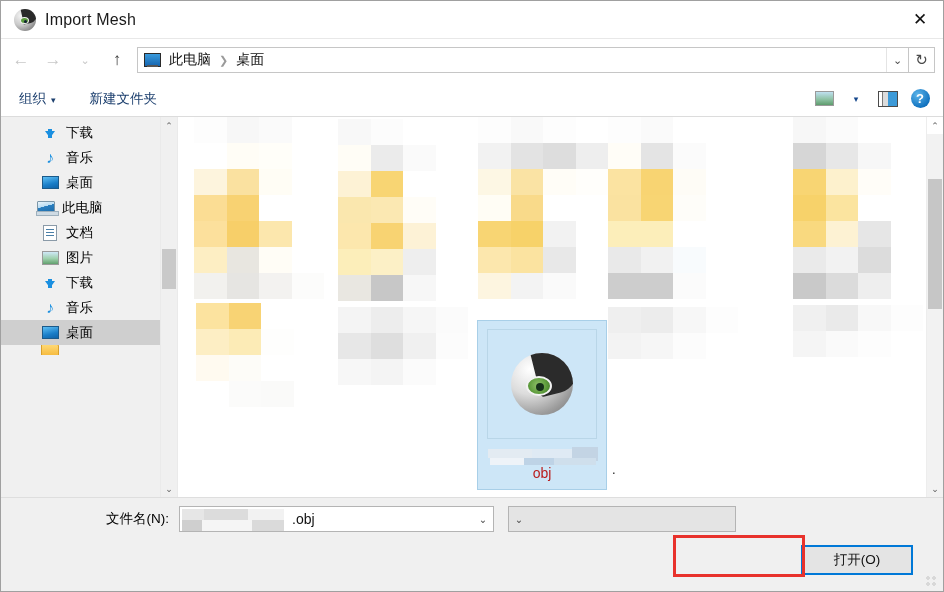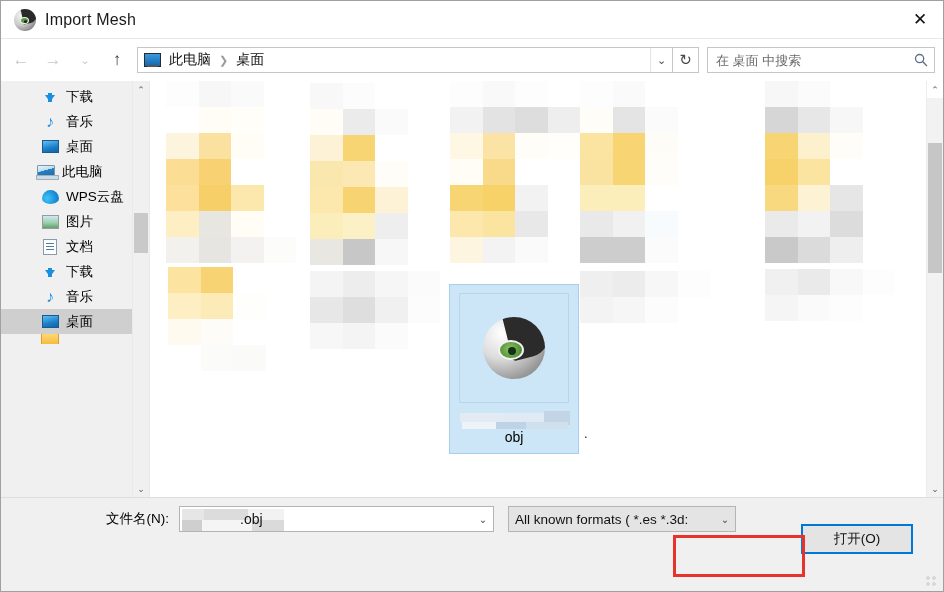--- a/index.html
+++ b/index.html
@@ -221,21 +221,21 @@
   
   .body-split {
     flex: 1 1 auto;
     display: flex;
     min-height: 0;
     background: #fff;
   }
 
   
   .sidebar {
-    width: 148px;
+    width: 176px;
     background: #f0f0f0;
     position: relative;
     flex: 0 0 auto;
     overflow: hidden;
   }
   .nav-list { padding-top: 3px; }
   .nav-item {
     height: 25px;
     display: flex;
     align-items: center;
@@ -406,21 +406,21 @@
   .big-iris::after {
     content: "";
     position: absolute; left: 8px; top: 5px;
     width: 8px; height: 8px; border-radius: 50%;
     background: #16301a;
   }
   .tile-label {
     margin-top: 8px;
     text-align: center;
     font-size: 13.5px;
-    color: #000000;
+    color: #b91c1c;
     position: relative;
     height: 40px;
     padding-left: 16px;
   }
   .label-blur {
     position: absolute; left: 10px; top: 0; right: 8px; height: 17px;
   }
   .lb { position: absolute; }
   .tile-name {
     position: absolute; left: 0; right: 0; top: 18px;
@@ -487,41 +487,41 @@
     flex: 1 1 auto;
     padding-left: 6px;
     font-size: 14px;
     color: #111;
     position: relative;
     height: 100%;
     display: flex; align-items: center;
     overflow: hidden;
   }
   .fn-blur { position: absolute; top: 2px; left: 2px; width: 102px; height: 22px; }
-  .fn-text { position: relative; margin-left: 54px; }
+  .fn-text { position: relative; margin-left: 106px; }
   .combo-arrow {
     width: 20px; height: 100%;
     display: flex; align-items: center; justify-content: center;
     color: #4a4a4a; font-size: 10px;
     flex: 0 0 auto;
   }
   .combo-filter {
     width: 228px;
     margin-left: 14px;
     background: #e4e4e4;
     border: 1px solid #b4b4b4;
   }
   .combo-filter .combo-value {
     white-space: nowrap;
     font-size: 13.5px;
   }
 
   .btn-row {
     position: absolute;
-    right: 16px; top: 26px;
+    right: 16px; top: 47px;
     display: flex; align-items: center;
   }
   .dlg-btn {
     width: 110px; height: 28px;
     border: 1px solid #adadad;
     background: #e4e4e4;
     font-family: inherit;
     font-size: 13.5px;
     color: #111;
     display: flex; align-items: center; justify-content: center;
@@ -574,31 +574,45 @@
     <div class="addressbar">
       <div class="pc-icon"></div>
       <span class="crumb">此电脑</span>
       <span class="crumb-sep">❯</span>
       <span class="crumb">桌面</span>
       <div class="addr-spacer"></div>
       <div class="addr-chev">⌄</div>
     </div>
     <div class="refresh">↻</div>
 
-    <div class="searchbox">
-      <input type="text" placeholder="在 桌面 中搜索" style="">
-      <div class="search-icon">
-        <svg width="14" height="14" viewBox="0 0 14 14">
-          <circle cx="5.6" cy="5.6" r="4.1" fill="none" stroke="#5a6f86" stroke-width="1.3"></circle>
-          <line x1="8.8" y1="8.8" x2="13" y2="13" stroke="#5a6f86" stroke-width="1.3"></line>
-        </svg>
+  </div>
+
+  <div class="toolbar">
+    <div class="tb-link">
+      <span>组织</span><span class="tb-caret">▾</span>
+    </div>
+    <div class="tb-link">新建文件夹</div>
+    <div class="tb-spacer"></div>
+    <div class="tb-icon">
+        <div class="view-icon"></div>
       </div>
+    <div class="tb-icon">
+        <span class="tb-caret2">▾</span>
+      </div>
+    <div class="tb-icon">
+      <div class="pane-icon">
+          <i></i>
+          <i></i>
+          <i></i>
+        </div>
+    </div>
+    <div class="tb-icon">
+      <div class="help-icon">?</div>
     </div>
   </div>
-
 
   <div class="body-split">
 
     <div class="sidebar">
       <div class="nav-list">
 
         <div class="nav-item indent1">
           <span class="nav-ico">
               <span class="ico-download"></span>
             </span>
@@ -619,41 +633,35 @@
           <span>桌面</span>
         </div>
 
         <div class="nav-item" style="padding-left:36px">
           <span class="nav-ico">
               <span class="ico-pc"></span>
             </span>
           <span>此电脑</span>
         </div>
 
+
+
+
         <div class="nav-item indent1">
           <span class="nav-ico">
-              <span class="ico-wps"></span>
+              <span class="ico-docs"></span>
             </span>
-          <span>WPS云盘</span>
-        </div>
-
-
+          <span>文档</span>
+        </div>
 
         <div class="nav-item indent1">
           <span class="nav-ico">
               <span class="ico-pics"></span>
             </span>
           <span>图片</span>
-        </div>
-
-        <div class="nav-item indent1">
-          <span class="nav-ico">
-              <span class="ico-docs"></span>
-            </span>
-          <span>文档</span>
         </div>
 
         <div class="nav-item indent1">
           <span class="nav-ico">
               <span class="ico-download"></span>
             </span>
           <span>下载</span>
         </div>
 
         <div class="nav-item indent1">
@@ -944,21 +952,20 @@
             <span class="lb" style="left:0;top:11px;width:20px;height:11px;background:#cfcfcf"></span>
             <span class="lb" style="left:20px;top:11px;width:50px;height:11px;background:#f5f5f5"></span>
             <span class="lb" style="left:70px;top:11px;width:32px;height:11px;background:#dadada"></span>
           </span>
           <span class="fn-text">.obj</span>
         </div>
         <div class="combo-arrow">⌄</div>
       </div>
 
       <div class="combo combo-filter">
-        <div class="combo-value">All known formats ( *.es *.3d:</div>
         <div class="combo-arrow">⌄</div>
       </div>
     </div>
 
     <div class="btn-row">
       <div class="dlg-btn primary">打开(O)</div>
       <div class="btn-gap"></div>
     </div>
 
     <div class="wm-dots"></div>

